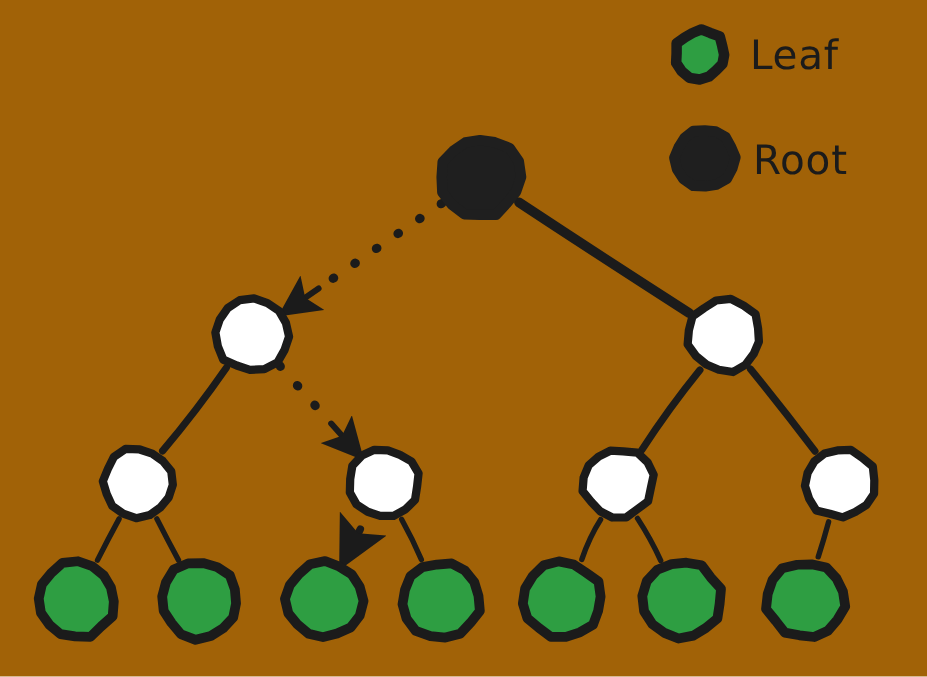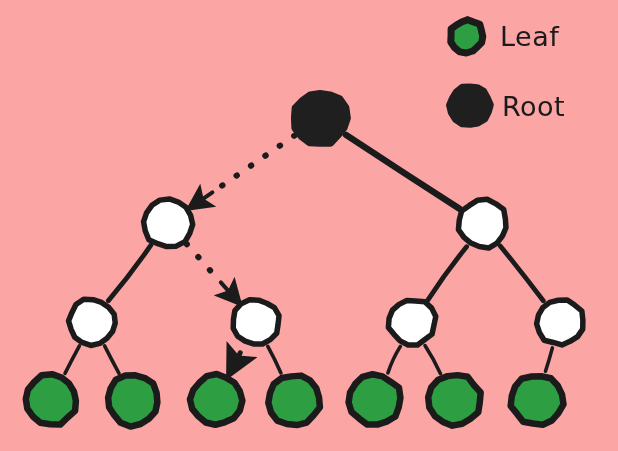--- a/index.html
+++ b/index.html
@@ -7,21 +7,21 @@
     padding: 0;
     background: #ffffff;
   }
   body {
     font-family: "DejaVu Sans", sans-serif;
   }
   #canvas-wrap {
     position: relative;
     width: 618px;
     height: 451px;
-    background: #fca5a5;
+    background: #a16207;
     overflow: hidden;
   }
   svg#tree-svg {
     display: block;
     width: 618px;
     height: 451px;
   }
   .legend-label {
     font-family: "DejaVu Sans", sans-serif;
     font-size: 27px;

